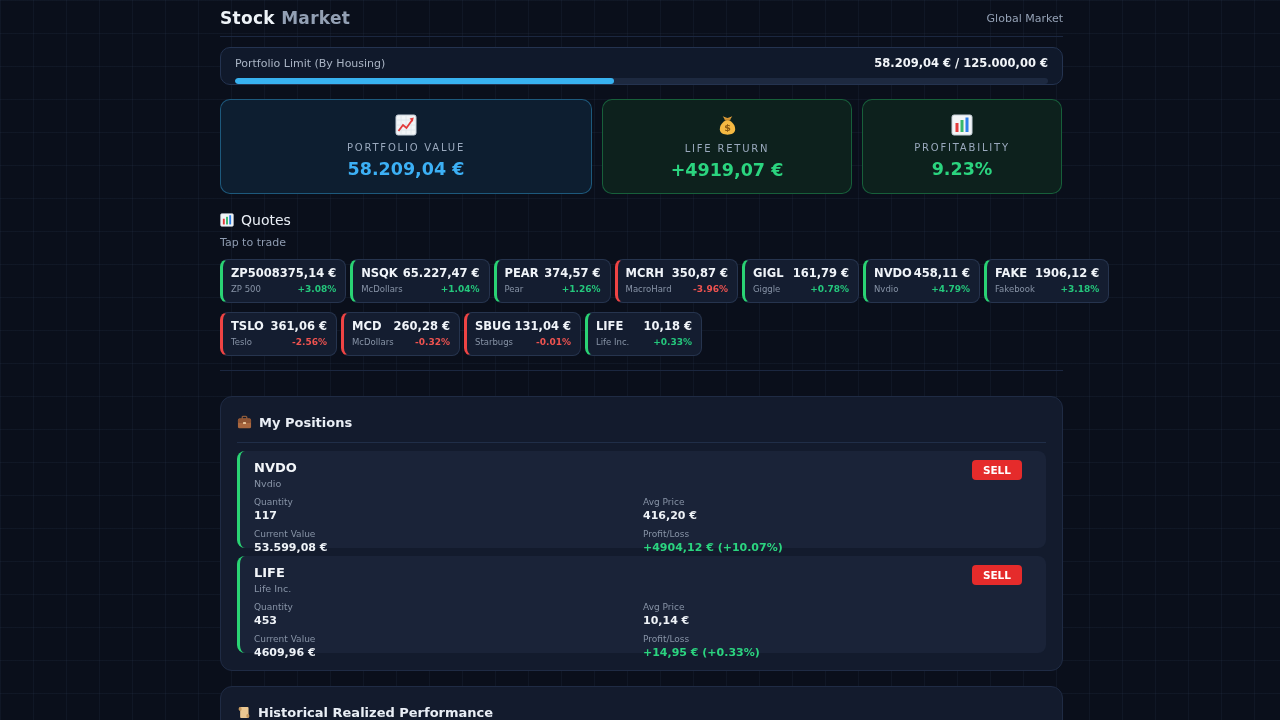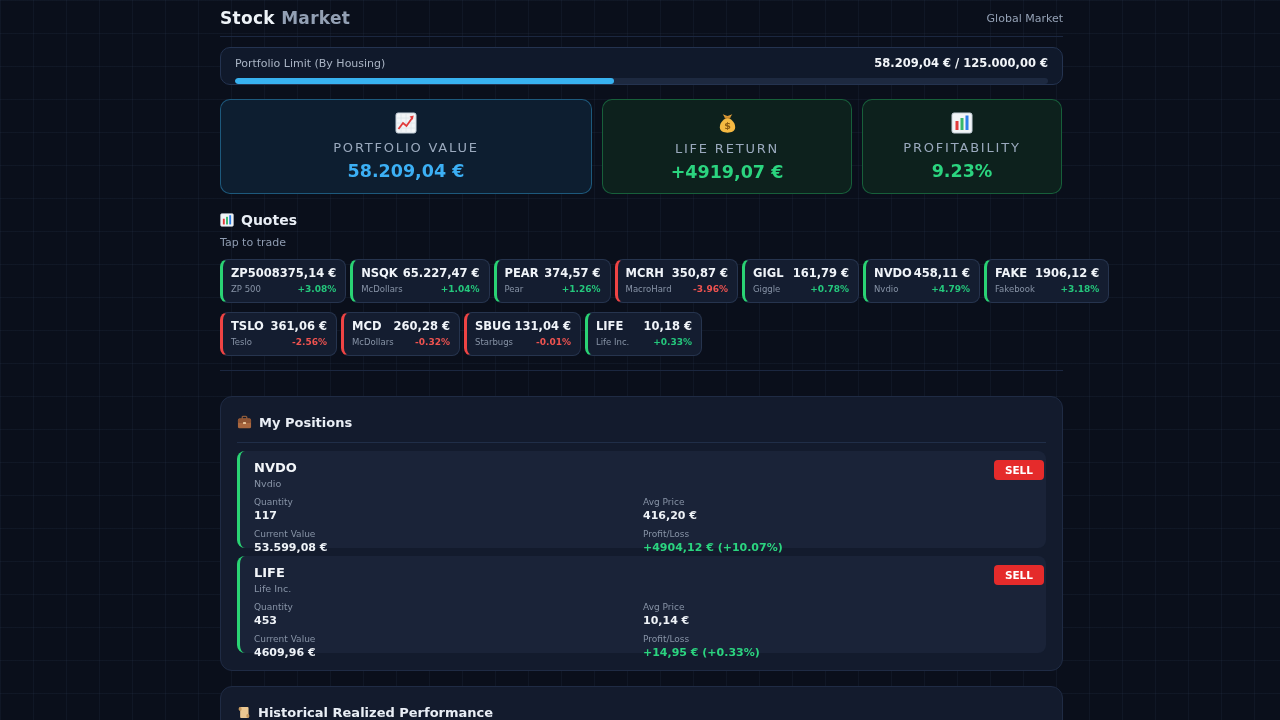--- a/index.html
+++ b/index.html
@@ -32,28 +32,28 @@
   .limit-fill { height: 100%; border-radius: 3px; background: #38b2f0; }
 
   
   .stats { margin-top: 14px; display: flex; gap: 10px; }
   .stat-card { height: 95px; border-radius: 10px; display: flex; flex-direction: column;
                align-items: center; justify-content: center; gap: 6px; }
   .stat-card.blue  { flex: 0 0 372px; background: #0d1e30; border: 1px solid rgba(56,178,240,0.40); }
   .stat-card.green { background: #0d211d; border: 1px solid rgba(42,211,116,0.35); }
   .stat-card.g1 { flex: 0 0 250px; }
   .stat-card.g2 { flex: 0 0 200px; text-align: center; }
-  .stat-label { font-size: 13px; letter-spacing: 1.8px; color: #9aa9bd; }
+  .stat-label { font-size: 10px; letter-spacing: 1.8px; color: #9aa9bd; }
   .stat-value { font-size: 17.5px; font-weight: bold; }
   .stat-card.blue  .stat-value { color: #3cb0f5; }
   .stat-card.green .stat-value { color: #2bd47f; }
 
   
   .quotes-head { margin-top: 18px; display: flex; gap: 7px;
-                 font-size: 14px; font-weight: bold; color: #e9eef5; }
+                 font-size: 14px; font-weight: normal; color: #e9eef5; }
   .quotes-sub { margin-top: 8px; font-size: 11px; color: #8e9bb0; }
   .tile-row { margin-top: 10px; display: flex; gap: 4px; }
   .tile-row + .tile-row { margin-top: 9px; }
   .quote-tile { flex: 0 0 117px; height: 44px; background: #141d30; border: 1px solid #26344e;
                 border-radius: 8px; padding: 6px 9px 6px 8px; display: flex;
                 justify-content: space-between; cursor: pointer; }
   .quote-tile.up   { border-left: 3px solid #2ad374; }
   .quote-tile.down { border-left: 3px solid #ef4444; }
   .q-ticker { font-size: 11.5px; font-weight: bold; color: #f0f4f9; }
   .q-name   { font-size: 8.5px; color: #8793a6; margin-top: 4px; white-space: nowrap; }
@@ -71,21 +71,21 @@
   .panel-head { display: flex; align-items: center; gap: 7px; font-size: 13px; font-weight: bold; color: #e9eef5; }
   .panel-divider { margin-top: 12px; border-top: 1px solid #202e48; }
   .pos-card { position: relative; margin-top: 8px; height: 97px; background: #1a2338;
               border-radius: 8px; border-left: 3px solid #2ad374; padding: 9px 14px; }
   .pos-ticker { font-size: 13px; font-weight: bold; color: #f3f6fa; }
   .pos-name { font-size: 9.5px; color: #8793a6; margin-top: 3px; }
   .pos-grid { margin-top: 8px; display: grid; grid-template-columns: 1fr 1fr; row-gap: 7px; }
   .pos-label { font-size: 9px; color: #8793a6; }
   .pos-value { font-size: 11px; font-weight: bold; color: #eef2f7; margin-top: 2px; }
   .pos-value.pl { color: #2bd47f; }
-  .sell-btn { position: absolute; top: 9px; right: 2px; background: #e52b2b; color: #ffffff;
+  .sell-btn { position: absolute; top: 9px; right: 24px; background: #e52b2b; color: #ffffff;
               border: none; border-radius: 4px; font-size: 10.5px; font-weight: bold;
               padding: 4px 11px; cursor: pointer; font-family: inherit; }
 
   
   .history-panel { margin-top: 15px; height: 60px; padding: 18px 16px; }
 
   .emoji-icon { display: inline-flex; align-items: center; }
 </style>
 </head>
 <body>

